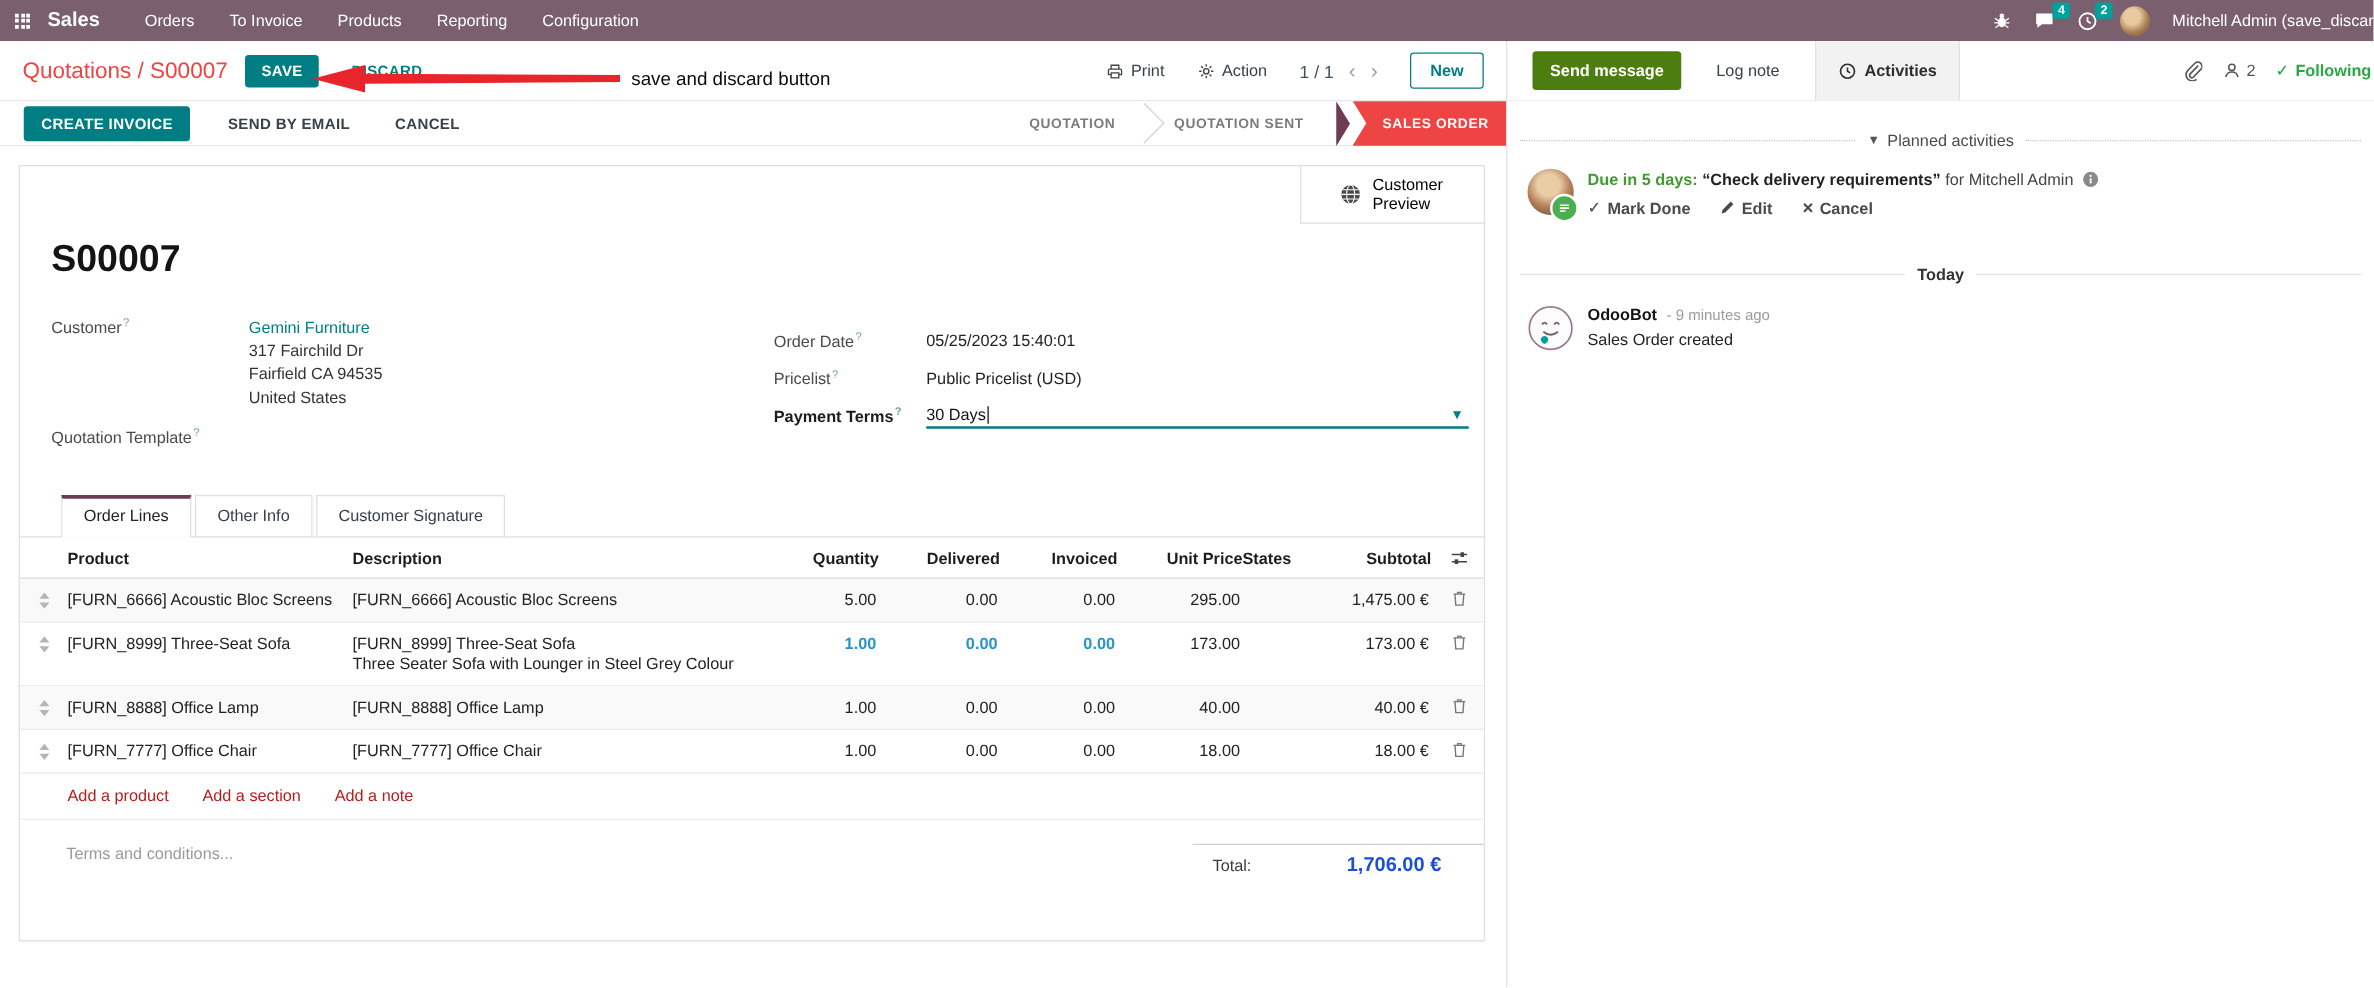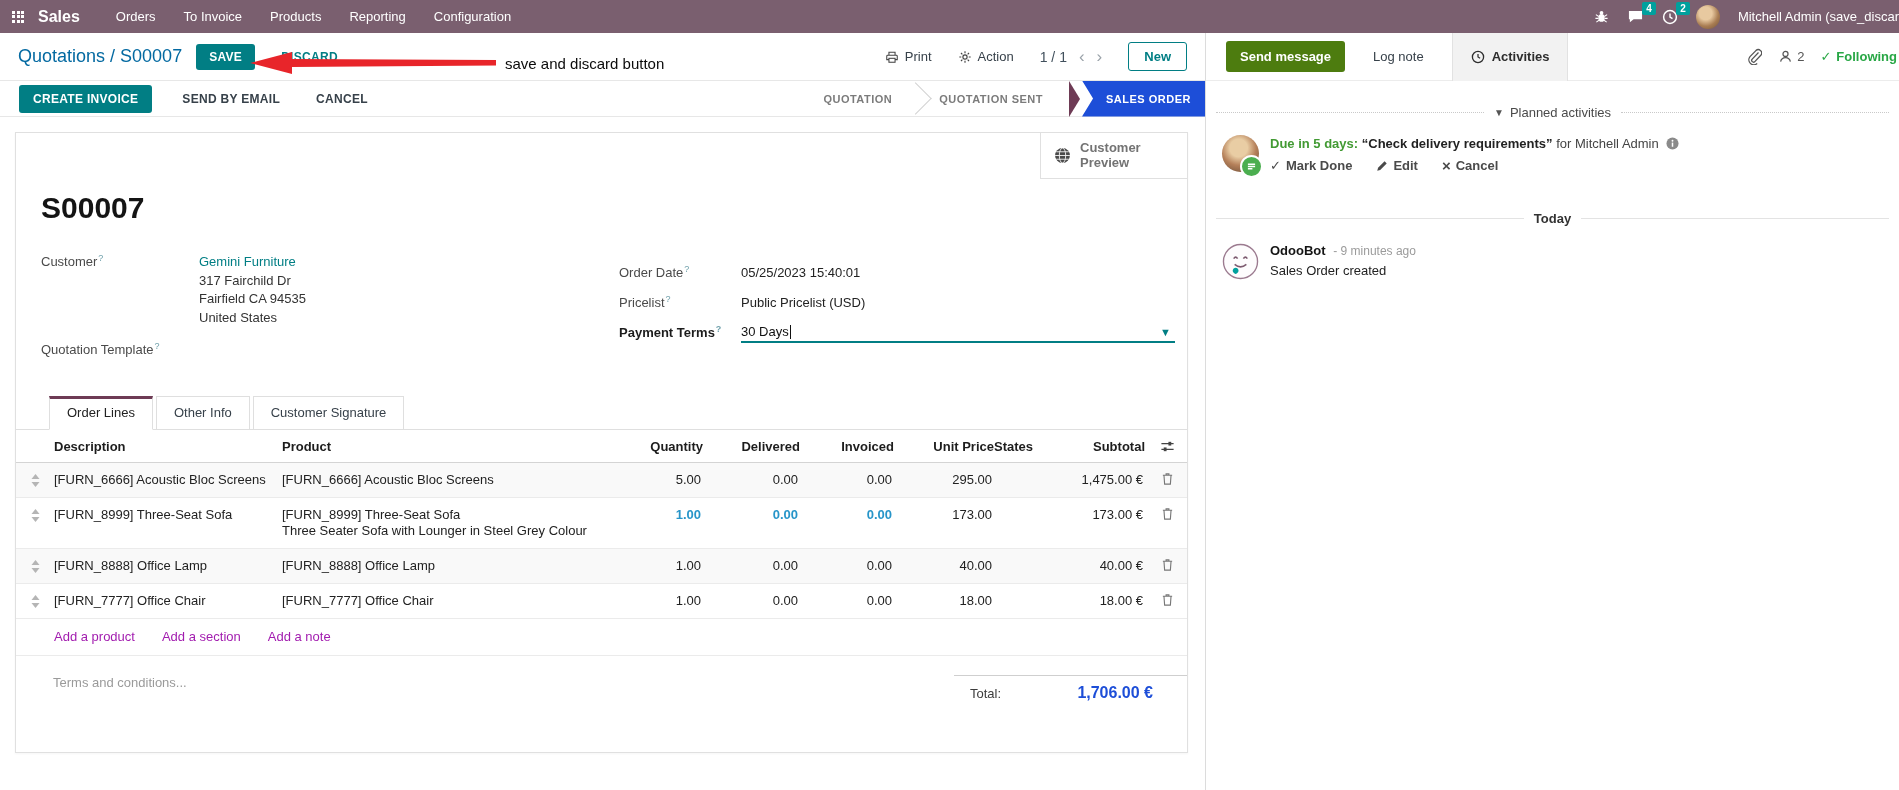--- a/index.html
+++ b/index.html
@@ -18,21 +18,21 @@
   .nav-ico{position:relative;display:inline-flex;align-items:center;cursor:pointer;}
   .nav-badge{position:absolute;top:-7px;right:-12px;background:#00a09d;color:#fff;font-size:10px;
              line-height:13px;padding:0 4px;border-radius:2px;font-weight:700;}
   .nav-avatar{width:24px;height:24px;border-radius:50%;
               background:radial-gradient(circle at 40% 35%,#e8c9a0 0 30%,#a97d53 60%,#6e4f36 100%);}
   .nav-user{font-size:13px;white-space:nowrap;overflow:hidden;}
 
   
   .cp{position:absolute;left:0;top:33px;width:1205px;height:48px;border-bottom:1px solid #e7e7e7;
       display:flex;align-items:center;box-sizing:border-box;padding:0 18px;background:#fff;}
-  .breadcrumb{font-size:18px;color:#0369a1;white-space:nowrap;}
+  .breadcrumb{font-size:18px;color:#ef4444;white-space:nowrap;}
   .breadcrumb .bc-parent{cursor:pointer;}
   .btn-save{margin-left:14px;background:#017e84;color:#fff;border:none;border-radius:3px;
             font-size:12px;font-weight:700;padding:6px 13px;letter-spacing:.3px;cursor:pointer;}
   .btn-discard{margin-left:20px;background:none;border:none;color:#017e84;font-size:12px;
                font-weight:700;letter-spacing:.3px;cursor:pointer;}
   .cp-right{margin-left:auto;display:flex;align-items:center;gap:26px;}
   .cp-tool{display:inline-flex;align-items:center;gap:6px;color:#37414a;font-size:13px;cursor:pointer;}
   .pager{display:inline-flex;align-items:center;gap:12px;color:#41505c;font-size:14px;}
   .pager .chev{color:#9aa2a9;font-size:17px;cursor:pointer;line-height:1;}
   .btn-new{background:#fff;color:#017e84;border:1px solid #017e84;border-radius:3px;
@@ -49,29 +49,29 @@
                font-weight:700;padding:7px 14px;letter-spacing:.3px;cursor:pointer;}
   .btn-flat{background:none;border:none;color:#37414a;font-size:12px;font-weight:700;
             letter-spacing:.3px;margin-left:24px;cursor:pointer;}
   .stages{margin-left:auto;display:flex;align-items:stretch;height:36px;}
   .stage{display:flex;align-items:center;padding:0 20px;font-size:11px;font-weight:700;
          letter-spacing:.5px;color:#7b7b7b;cursor:pointer;white-space:nowrap;}
   .stage-sep{width:22px;height:22px;border-top:1px solid #d2d2d2;border-right:1px solid #d2d2d2;
              transform:rotate(45deg);align-self:center;margin:0 -8px;}
   .stage-arrowhead{width:0;height:0;border-top:18px solid transparent;border-bottom:18px solid transparent;
                    border-left:11px solid #6e3b55;margin-left:6px;margin-right:2px;}
-  .stage.active{background:#1d4ed8;color:#fff;padding:0 14px 0 24px;
+  .stage.active{background:#ef4444;color:#fff;padding:0 14px 0 24px;
                 clip-path:polygon(0 0,11px 50%,0 100%,100% 100%,100% 0);}
 
   
   .sheet{position:absolute;left:15px;top:132px;width:1173px;height:621px;background:#fff;
          border:1px solid #e0e0e0;box-shadow:0 1px 2px rgba(0,0,0,.04);box-sizing:border-box;}
   .cust-preview{position:absolute;top:0;right:0;width:147px;height:46px;border-left:1px solid #e0e0e0;
                 border-bottom:1px solid #e0e0e0;display:flex;align-items:center;gap:9px;
-                padding-left:13px;box-sizing:border-box;color:#737373;line-height:1.15;cursor:pointer;font-weight:bold;}
+                padding-left:31px;box-sizing:border-box;color:#000000;line-height:1.15;cursor:pointer;}
   .cust-preview .cp-label{width:70px;font-size:13px;}
   .sheet-title{position:absolute;left:25px;top:58px;font-size:30px;font-weight:600;color:#141414;}
 
   .fields-left{position:absolute;left:25px;top:120px;width:480px;}
   .frow{display:flex;margin-bottom:12px;}
   .flabel{width:158px;color:#4a4a4a;flex-shrink:0;}
   sup.q{color:#6fa0ab;font-size:9px;margin-left:1px;}
   .addr div{line-height:18.5px;color:#333;}
   .addr .cname{color:#017e84;cursor:pointer;}
   .fields-left .tmpl-row{margin-top:14px;}
@@ -101,21 +101,21 @@
   .ocell{padding:9px 0;line-height:16px;color:#222;}
   .num{text-align:right;padding-right:2px;}
   .c-tax{padding-left:24px;box-sizing:border-box;}
   .c-trash{display:flex;justify-content:center;padding-top:9px;cursor:pointer;}
   .c-handle{display:flex;justify-content:center;padding-top:11px;cursor:grab;}
   .orow.line{border-bottom:1px solid #ebebeb;}
   .orow.stripe{background:#f9f9f9;}
   .desc2{color:#222;}
   .edited{color:#2795c9;font-weight:700;}
   .addrow{display:flex;gap:27px;padding:10px 0 11px 38px;border-bottom:1px solid #ebebeb;}
-  .addrow span{color:#a21caf;cursor:pointer;}
+  .addrow span{color:#b91c1c;cursor:pointer;}
 
   .sheet-bottom{display:flex;justify-content:space-between;padding:19px 0 0 37px;}
   .terms{color:#9a9a9a;cursor:text;}
   .totalbox{width:183px;border-top:1px solid #cfcfcf;padding:8px 34px 0 16px;box-sizing:content-box;
             display:flex;justify-content:space-between;align-items:baseline;margin-right:0;}
   .total-label{color:#3c3c3c;}
   .total-value{font-size:16px;font-weight:700;color:#1d4ed8;}
 
   
   .vdivider{position:absolute;left:1205px;top:33px;bottom:0;width:1px;background:#dcdcdc;}
@@ -321,22 +321,22 @@
     <div class="sheet-body">
       <div class="tabbar">
         <span class="tab active">Order Lines</span>
         <span class="tab">Other Info</span>
         <span class="tab">Customer Signature</span>
       </div>
 
       <div class="olist">
         <div class="orow ohead">
           <div></div>
+          <div>Product</div>
           <div>Description</div>
-          <div>Product</div>
           <div class="num">Quantity</div>
           <div class="num">Delivered</div>
           <div class="num">Invoiced</div>
           <div class="num">Unit Price</div>
           <div class="c-tax">States</div>
           <div class="num">Subtotal</div>
           <div class="c-trash">
             <svg width="15" height="15" viewBox="0 0 16 16">
                 <path d="M1.5 5h13M1.5 11h13" stroke="#444" stroke-width="1.3"></path>
                 <rect x="9" y="3" width="3" height="4" fill="#444"></rect>

